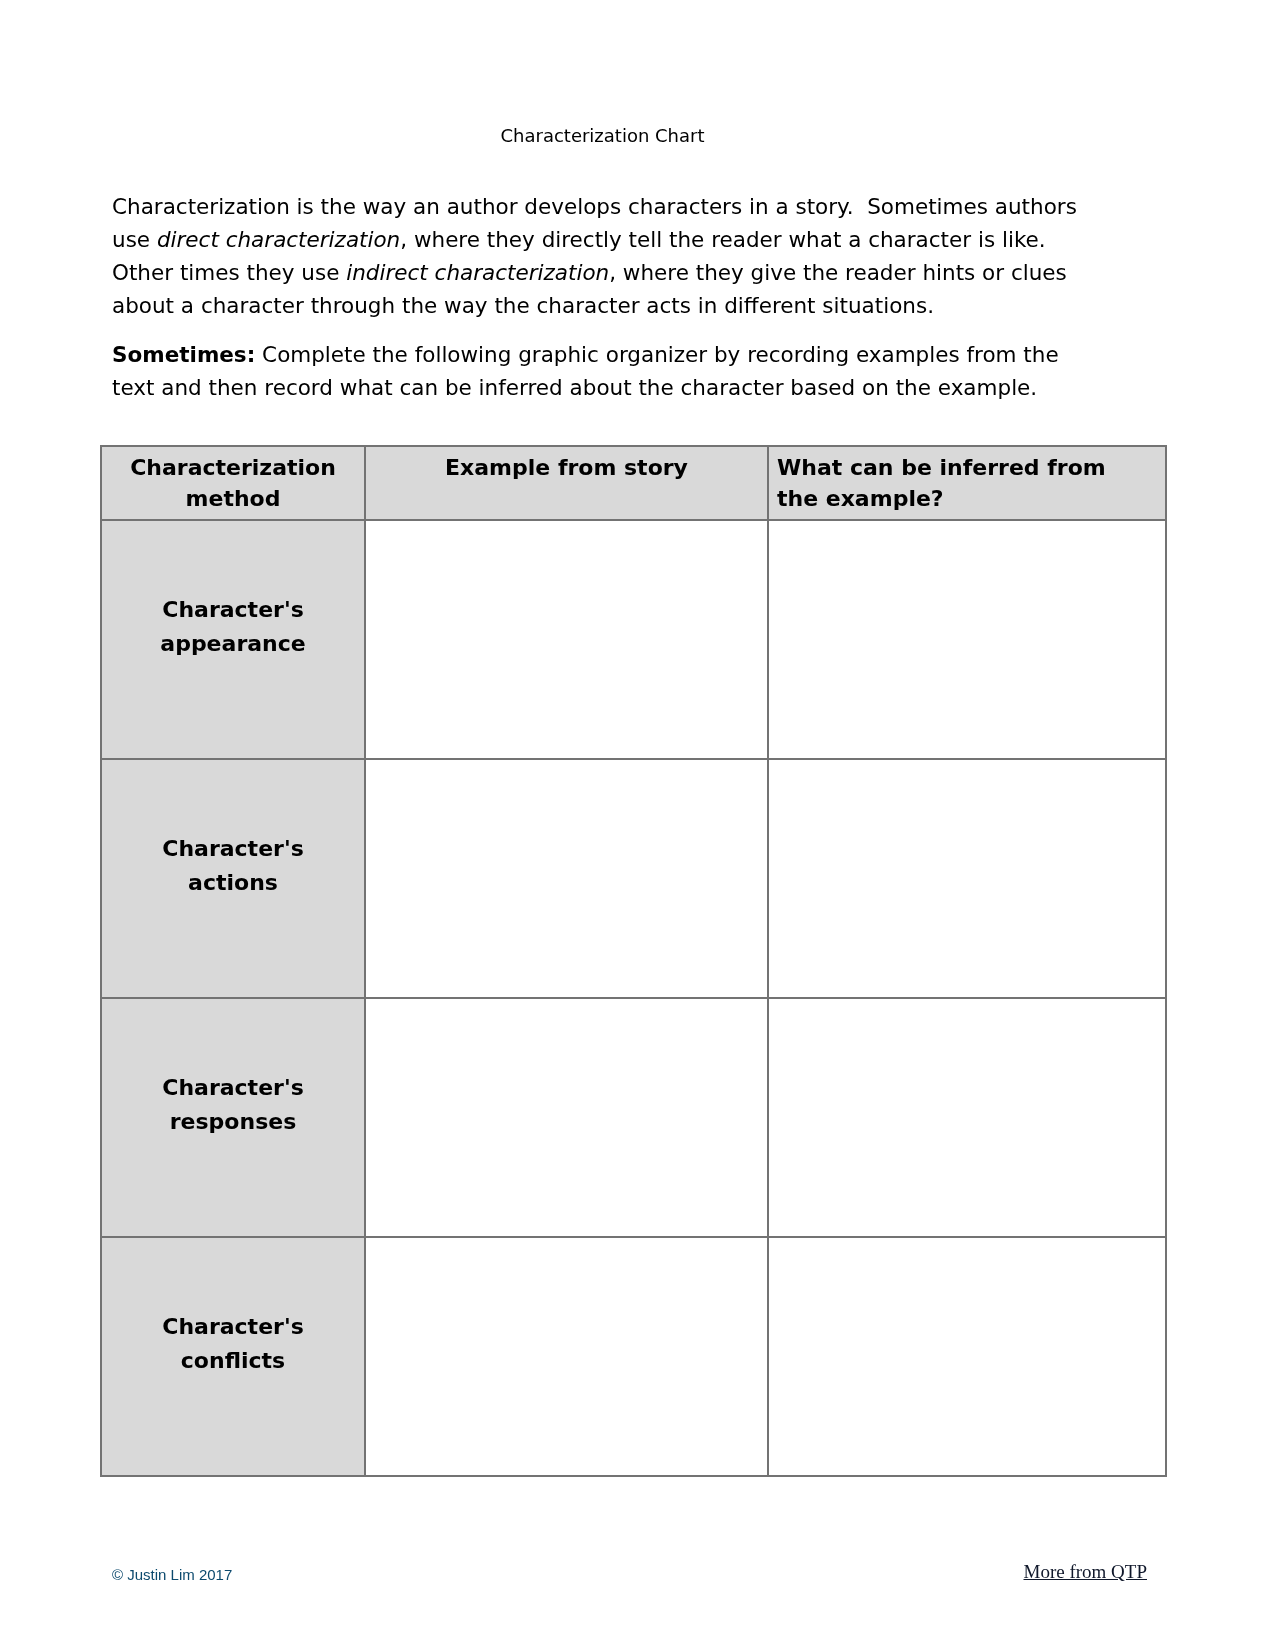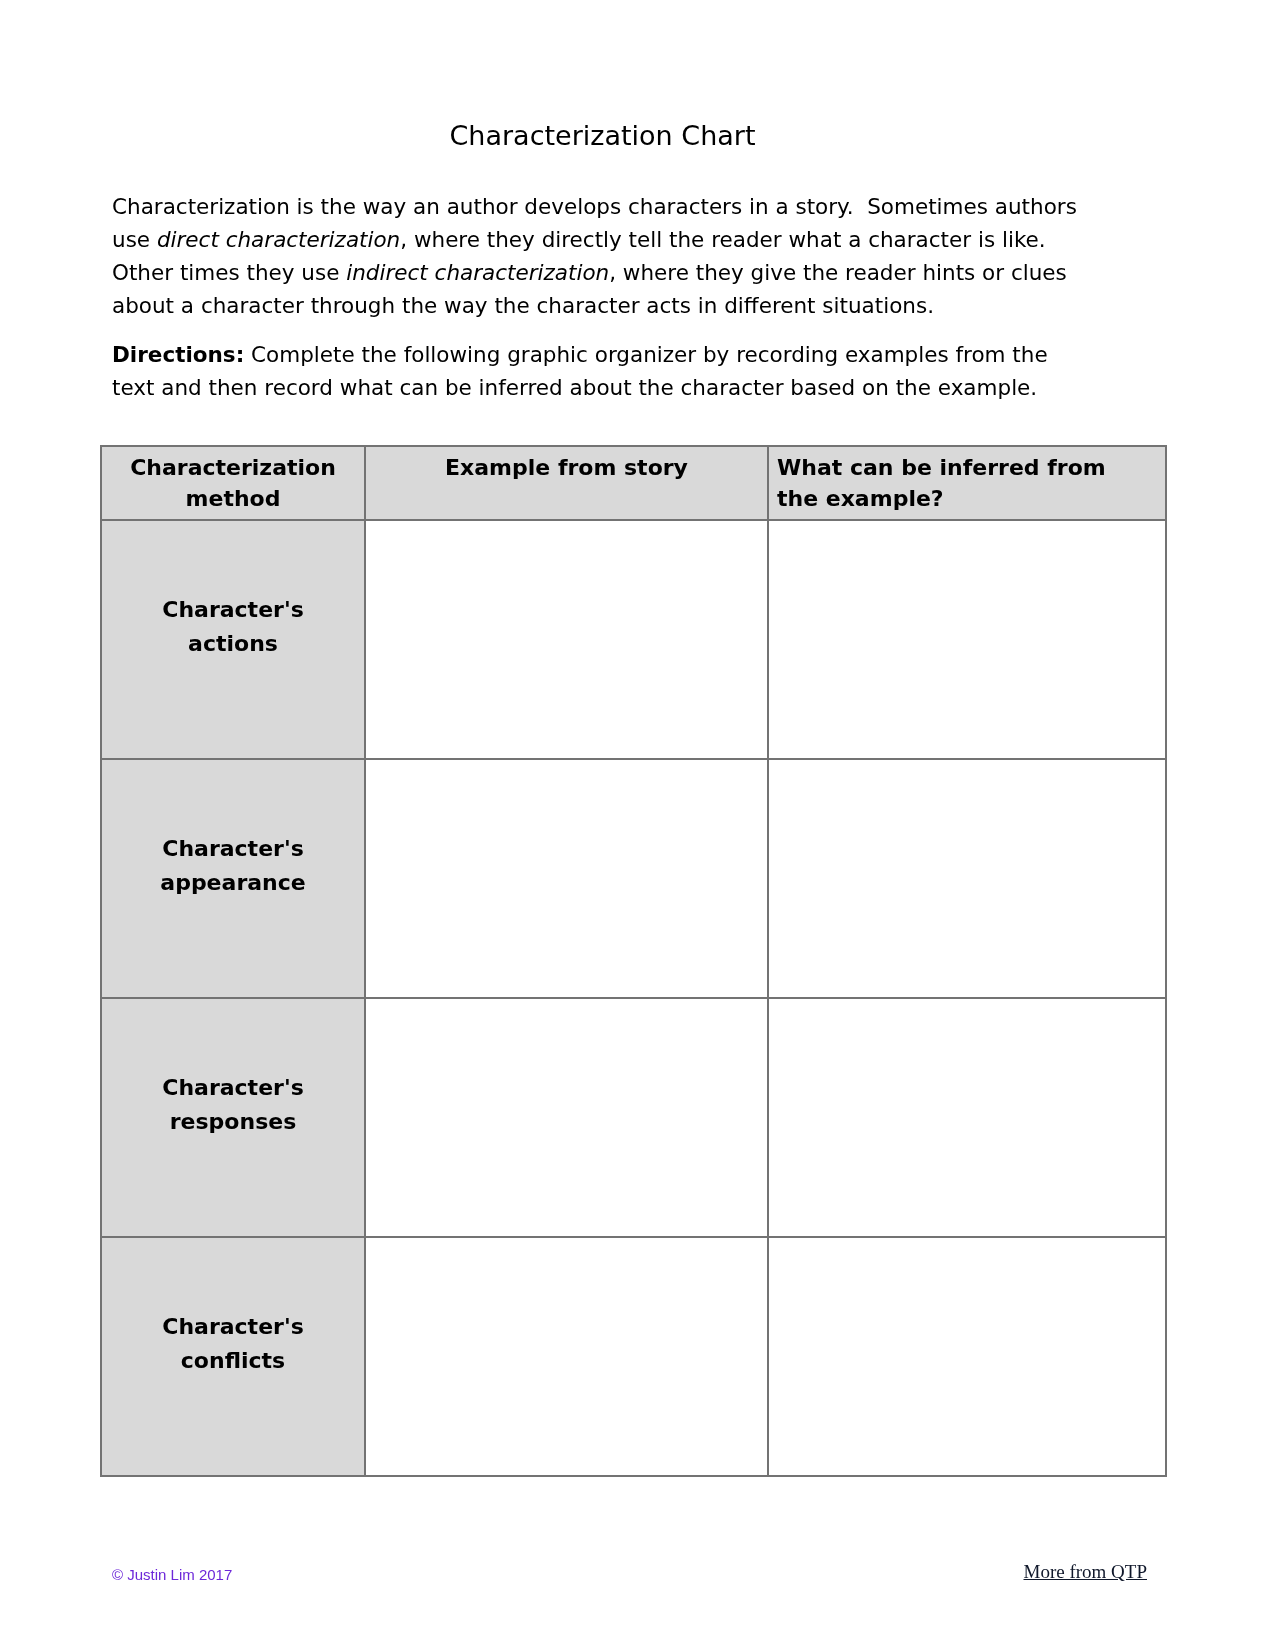--- a/index.html
+++ b/index.html
@@ -18,21 +18,21 @@
     padding: 0 110px 0 100px;
     background: #ffffff;
     overflow: hidden;
   }
   .textcol {
     margin-left: 12px;
     width: 981px;
   }
   .doc-title {
     margin-top: 120px;
-    font-size: 27px;
+    font-size: 18px;
     font-weight: 400;
     text-align: center;
     line-height: 32px;
   }
   .intro {
     margin-top: 38px;
     font-size: 21.5px;
     line-height: 33px;
     white-space: pre-wrap;
   }
@@ -83,63 +83,63 @@
   .footer {
     margin-top: 84px;
     display: flex;
     justify-content: space-between;
     align-items: flex-end;
   }
   .copyright {
     margin-left: 12px;
     font-family: "Liberation Sans", sans-serif;
     font-size: 15px;
-    color: #6d28d9;
+    color: #0c4a6e;
   }
   .qtp-link {
     margin-right: 18px;
     font-family: "Liberation Serif", serif;
     font-size: 19px;
     color: #0f172a;
     text-decoration: underline;
     cursor: pointer;
   }
 </style>
 </head>
 <body>
 
 <div class="page">
 
   <h1 class="doc-title textcol">Characterization Chart</h1>
 
   <p class="intro textcol"><span>Characterization is the way an author develops characters in a story.  Sometimes authors use </span><em>direct characterization</em><span>, where they directly tell the reader what a character is like.  Other times they use </span><em>indirect characterization</em><span>, where they give the reader hints or clues about a character through the way the character acts in different situations.</span></p>
 
-  <p class="directions textcol"><strong class="dir-label">Directions:</strong><span> Complete the following graphic organizer by recording examples from the text and then record what can be inferred about the character based on the example.</span></p>
+  <p class="directions textcol"><strong class="dir-label">Sometimes:</strong><span> Complete the following graphic organizer by recording examples from the text and then record what can be inferred about the character based on the example.</span></p>
 
   <table class="chart">
     <colgroup>
         <col class="c1">
         <col class="c2">
         <col class="c3">
       </colgroup>
     <thead>
       <tr>
         <th class="h-method">Characterization method</th>
         <th class="h-example">Example from story</th>
         <th class="h-infer">What can be inferred from the example?</th>
       </tr>
     </thead>
     <tbody>
       <tr>
-        <td class="method">Character's actions</td>
+        <td class="method">Character's appearance</td>
         <td class="blank"></td>
         <td class="blank"></td>
       </tr>
       <tr>
-        <td class="method">Character's appearance</td>
+        <td class="method">Character's actions</td>
         <td class="blank"></td>
         <td class="blank"></td>
       </tr>
       <tr>
         <td class="method">Character's responses</td>
         <td class="blank"></td>
         <td class="blank"></td>
       </tr>
       <tr>
         <td class="method">Character's conflicts</td>

